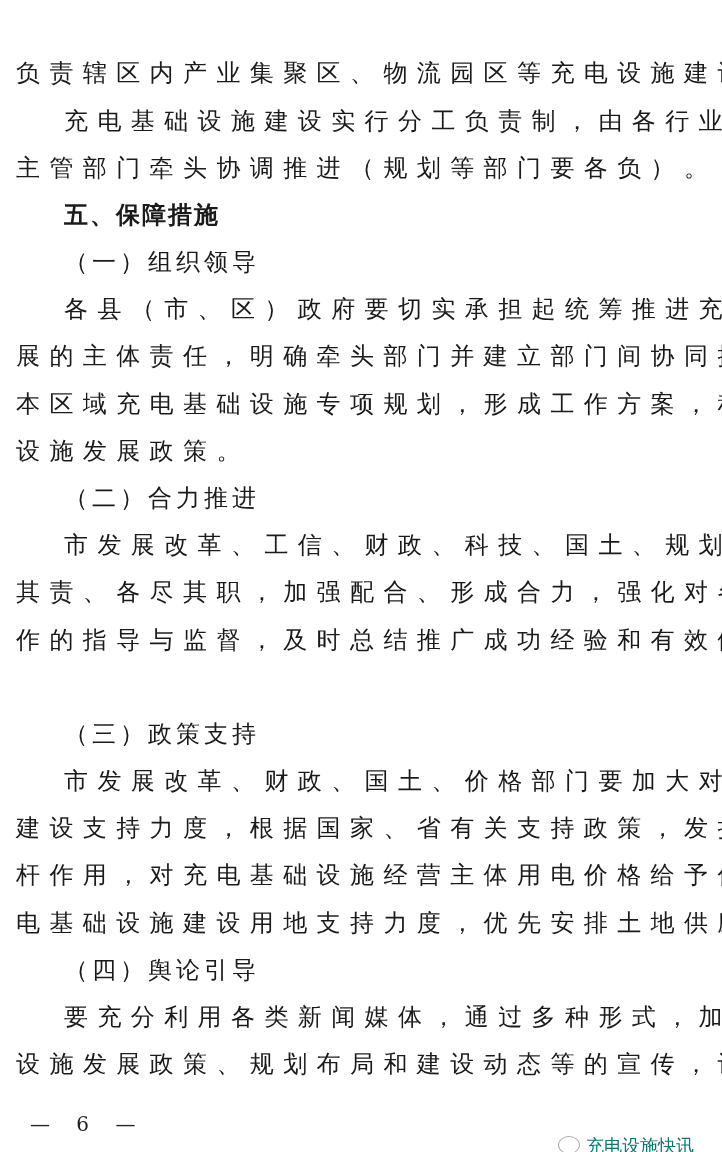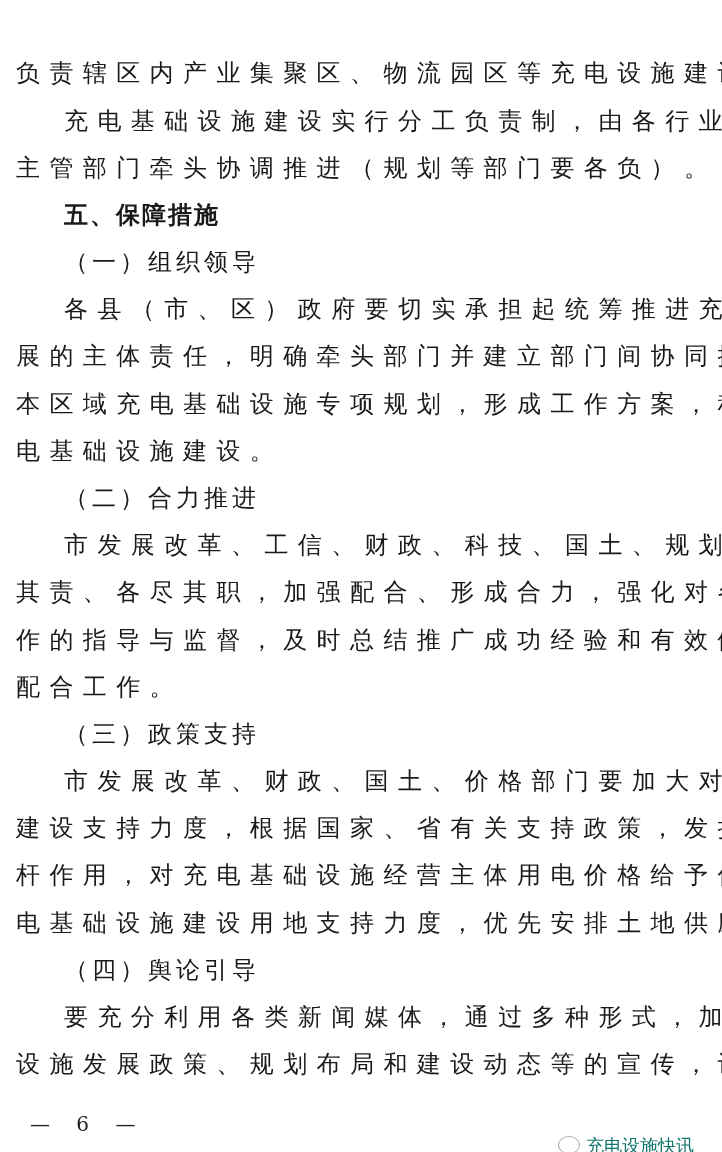--- a/index.html
+++ b/index.html
@@ -24,26 +24,25 @@
 
 <div class="page">
   <div class="line" style="top:56px">负责辖区内产业集聚区、物流园区等充电设施建设。</div>
   <div class="line indent" style="top:104px; width:652px">充电基础设施建设实行分工负责制，由各行业、建设场地等</div>
   <div class="line" style="top:151px">主管部门牵头协调推进（规划等部门要各负）。</div>
   <div class="line indent bold" style="top:198px">五、保障措施</div>
   <div class="line indent sub" style="top:245px">（一）组织领导</div>
   <div class="line indent" style="top:292px">各县（市、区）政府要切实承担起统筹推进充电基础设施发</div>
   <div class="line" style="top:339px">展的主体责任，明确牵头部门并建立部门间协同推进机制，编制</div>
   <div class="line" style="top:387px">本区域充电基础设施专项规划，形成工作方案，积极稳妥推进充</div>
-  <div class="line" style="top:434px">电基础设施建设。</div>
+  <div class="line" style="top:434px">设施发展政策。</div>
   <div class="line indent sub" style="top:481px">（二）合力推进</div>
   <div class="line indent" style="top:528px">市发展改革、工信、财政、科技、国土、规划等部门要各负</div>
   <div class="line" style="top:575px">其责、各尽其职，加强配合、形成合力，强化对各县（市）区工</div>
   <div class="line" style="top:623px">作的指导与监督，及时总结推广成功经验和有效做法，做好协同</div>
-  <div class="line" style="top:670px">配合工作。</div>
   <div class="line indent sub" style="top:717px">（三）政策支持</div>
   <div class="line indent" style="top:764px">市发展改革、财政、国土、价格部门要加大对充电基础设施</div>
   <div class="line" style="top:811px">建设支持力度，根据国家、省有关支持政策，发挥财政资金的杠</div>
   <div class="line" style="top:858px">杆作用，对充电基础设施经营主体用电价格给予优惠，加大对充</div>
   <div class="line" style="top:906px">电基础设施建设用地支持力度，优先安排土地供应。</div>
   <div class="line indent sub" style="top:953px">（四）舆论引导</div>
   <div class="line indent" style="top:1000px">要充分利用各类新闻媒体，通过多种形式，加强对充电基础</div>
   <div class="line" style="top:1047px">设施发展政策、规划布局和建设动态等的宣传，让社会各界全面</div>
 
   <div class="footer-page">— 6 —</div>

